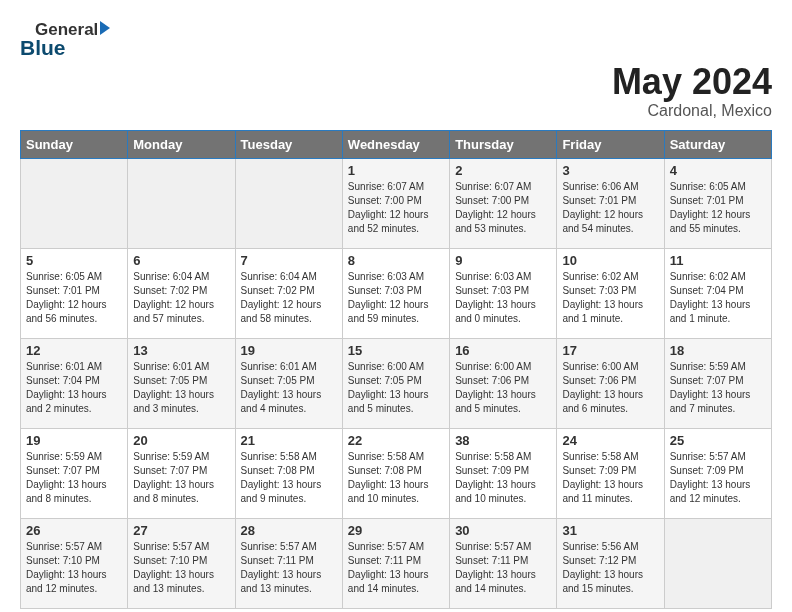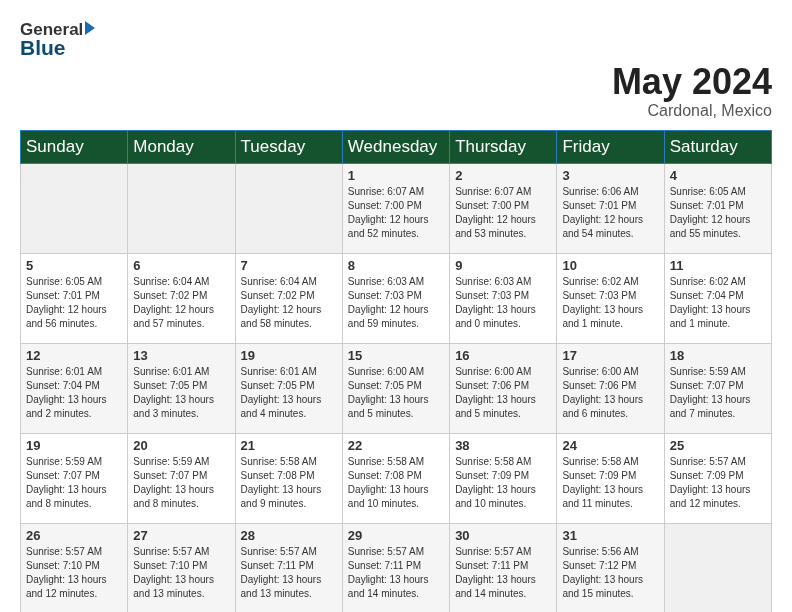--- a/index.html
+++ b/index.html
@@ -34,24 +34,24 @@
     .location {
       font-size: 16px;
       color: #555;
     }
     table {
       width: 100%;
       border-collapse: collapse;
       table-layout: fixed;
     }
     thead tr th {
-      background-color: #14532d;
+      background-color: #737373;
       color: #fff;
-      font-size: 17px;
-      font-weight: normal;
+      font-size: 13px;
+      font-weight: bold;
       padding: 6px 5px;
       text-align: left;
       border: 1px solid #2a7abf;
     }
     tbody tr td {
       border: 1px solid #ccc;
       vertical-align: top;
       padding: 4px 5px;
       font-size: 10.5px;
       color: #333;
@@ -80,21 +80,21 @@
       background-color: #f0f0f0 !important;
     }
   </style>
 </head>
 <body>
 
 <div class="header">
   <div class="logo">
     <div class="logo-wrapper">
       <div class="logo-main">
-        <span style="font-size:17px;font-weight:bold;color:#333;">General</span>
+        <span style="font-size:17px;font-weight:bold;color:#333;margin-left:15px;">General</span>
         <div class="logo-arrow"></div>
       </div>
       <span style="font-size:21px;font-weight:bold;color:#0c4a6e;margin-top:-4px;">Blue</span>
     </div>
   </div>
   <div class="title-block">
     <div class="month-year">May 2024</div>
     <div class="location">Cardonal, Mexico</div>
   </div>
 </div>

